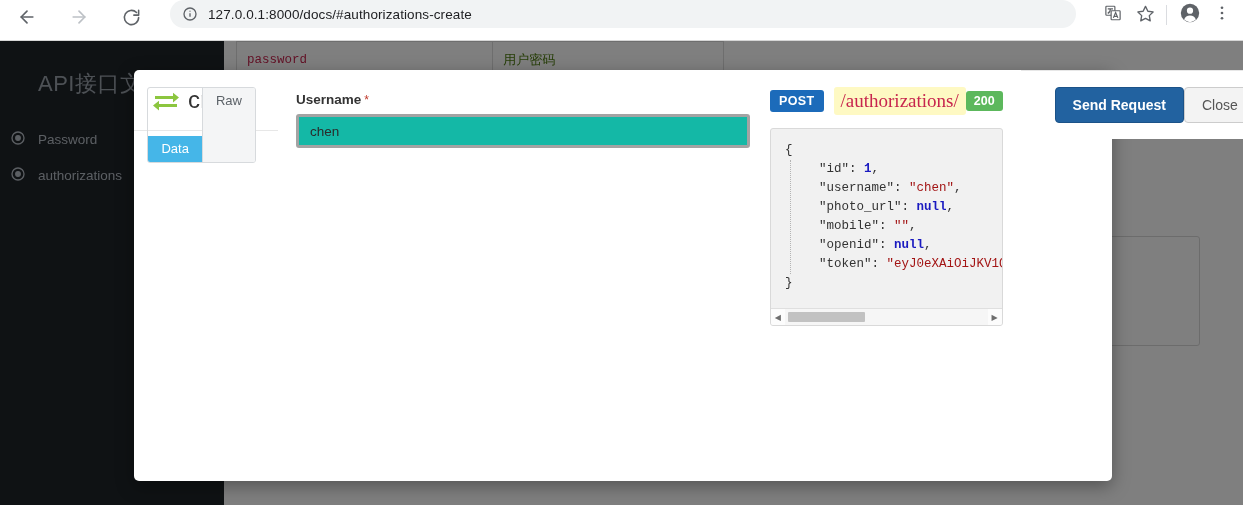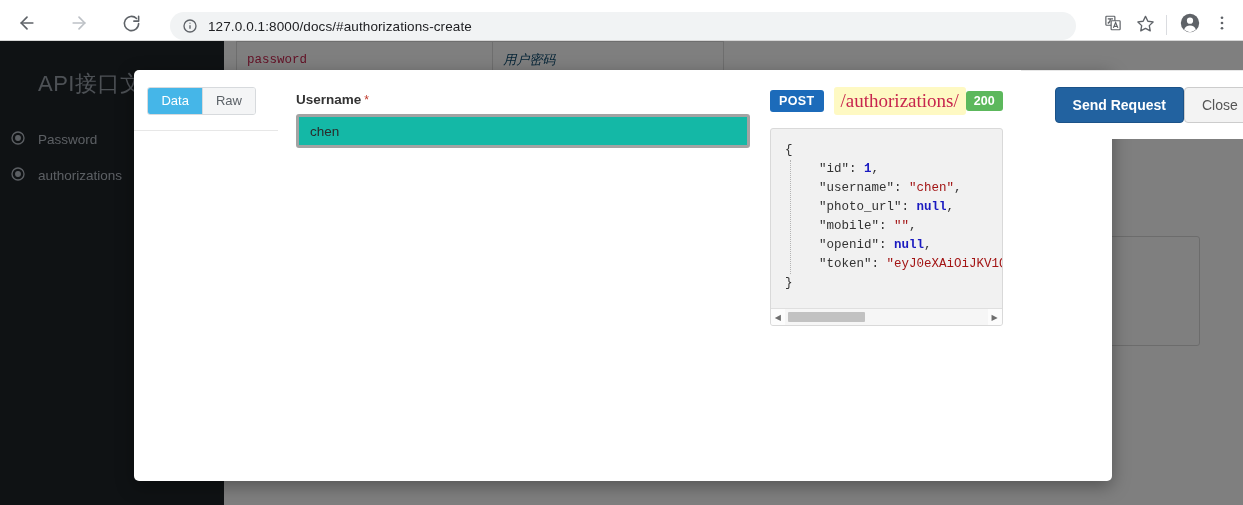--- a/index.html
+++ b/index.html
@@ -8,21 +8,21 @@
     font-family:"Liberation Sans", sans-serif;
     background:#ffffff;
     -webkit-font-smoothing:antialiased;
   }
   .screen{position:relative;width:1243px;height:505px;overflow:hidden;background:#fff;}
 
   
   .browser-bar{
     position:absolute;left:0;top:0;width:1243px;height:40px;
     background:#ffffff;
-    display:flex;align-items:flex-end;gap:12px;
+    display:flex;align-items:flex-start;gap:12px;
   }
   .nav-btn{
     width:34px;height:34px;margin-left:6px;
     display:flex;align-items:center;justify-content:center;
     border-radius:50%;color:#5f6368;
   }
   .nav-btn.first{margin-left:10px;}
   .nav-btn svg{display:block;}
   .nav-btn.disabled{color:#bdc1c6;}
   .omnibox{
@@ -67,21 +67,21 @@
     position:absolute;left:224px;top:0;right:0;height:464px;background:#ffffff;
   }
   .bg-table{
     position:absolute;left:12px;top:0px;width:488px;
     border-collapse:collapse;font-size:13px;
   }
   .bg-table td{
     border:1px solid #dddddd;height:28px;padding:4px 10px;vertical-align:middle;
   }
   .bg-table td.code{color:#c7254e;font-family:"Liberation Mono", monospace;font-size:12.5px;}
-  .bg-table td.cn{color:#0c4a6e;font-style:italic;}
+  .bg-table td.cn{color:#4d7c0f;}
   .bg-box{
     position:absolute;left:862px;top:195px;width:112px;height:108px;
     border:1px solid #d8d8d8;border-radius:3px;background:#fff;
   }
   .bg-box .dots{
     position:absolute;left:8px;bottom:8px;font-size:16px;color:#555;letter-spacing:2px;
   }
 
   
   .overlay{
@@ -102,21 +102,21 @@
   .swap-icon{width:28px;height:22px;color:#8cc63f;flex:0 0 auto;margin-right:8px;}
   .modal-title{font-size:24px;color:#333333;font-weight:400;letter-spacing:0.2px;}
   .seg{
     position:absolute;right:22px;top:17px;display:flex;
     border:1px solid #d7dadd;border-radius:3px;overflow:hidden;
   }
   .seg span{
     display:block;padding:5px 13px;font-size:13px;line-height:16px;
     background:#f4f5f6;color:#5c6268;cursor:default;
   }
-  .seg span.active{background:#45b6e8;color:#ffffff;}
+  .seg span.active{background:#45b6e8;color:#ffffff;margin-top:48px;}
   .seg span + span{border-left:1px solid #d7dadd;}
 
   .modal-body{flex:1 1 auto;display:flex;padding:16px 18px 0 18px;min-height:0;}
   .col-left{width:474px;flex:0 0 auto;padding-right:20px;box-sizing:border-box;}
   .col-right{flex:1 1 auto;min-width:0;}
 
   .field-label{
     font-size:13.5px;font-weight:bold;color:#333;margin:6px 0 7px 0;
   }
   .field-label .req{color:#c0392b;font-weight:normal;margin-left:3px;font-size:12px;}

